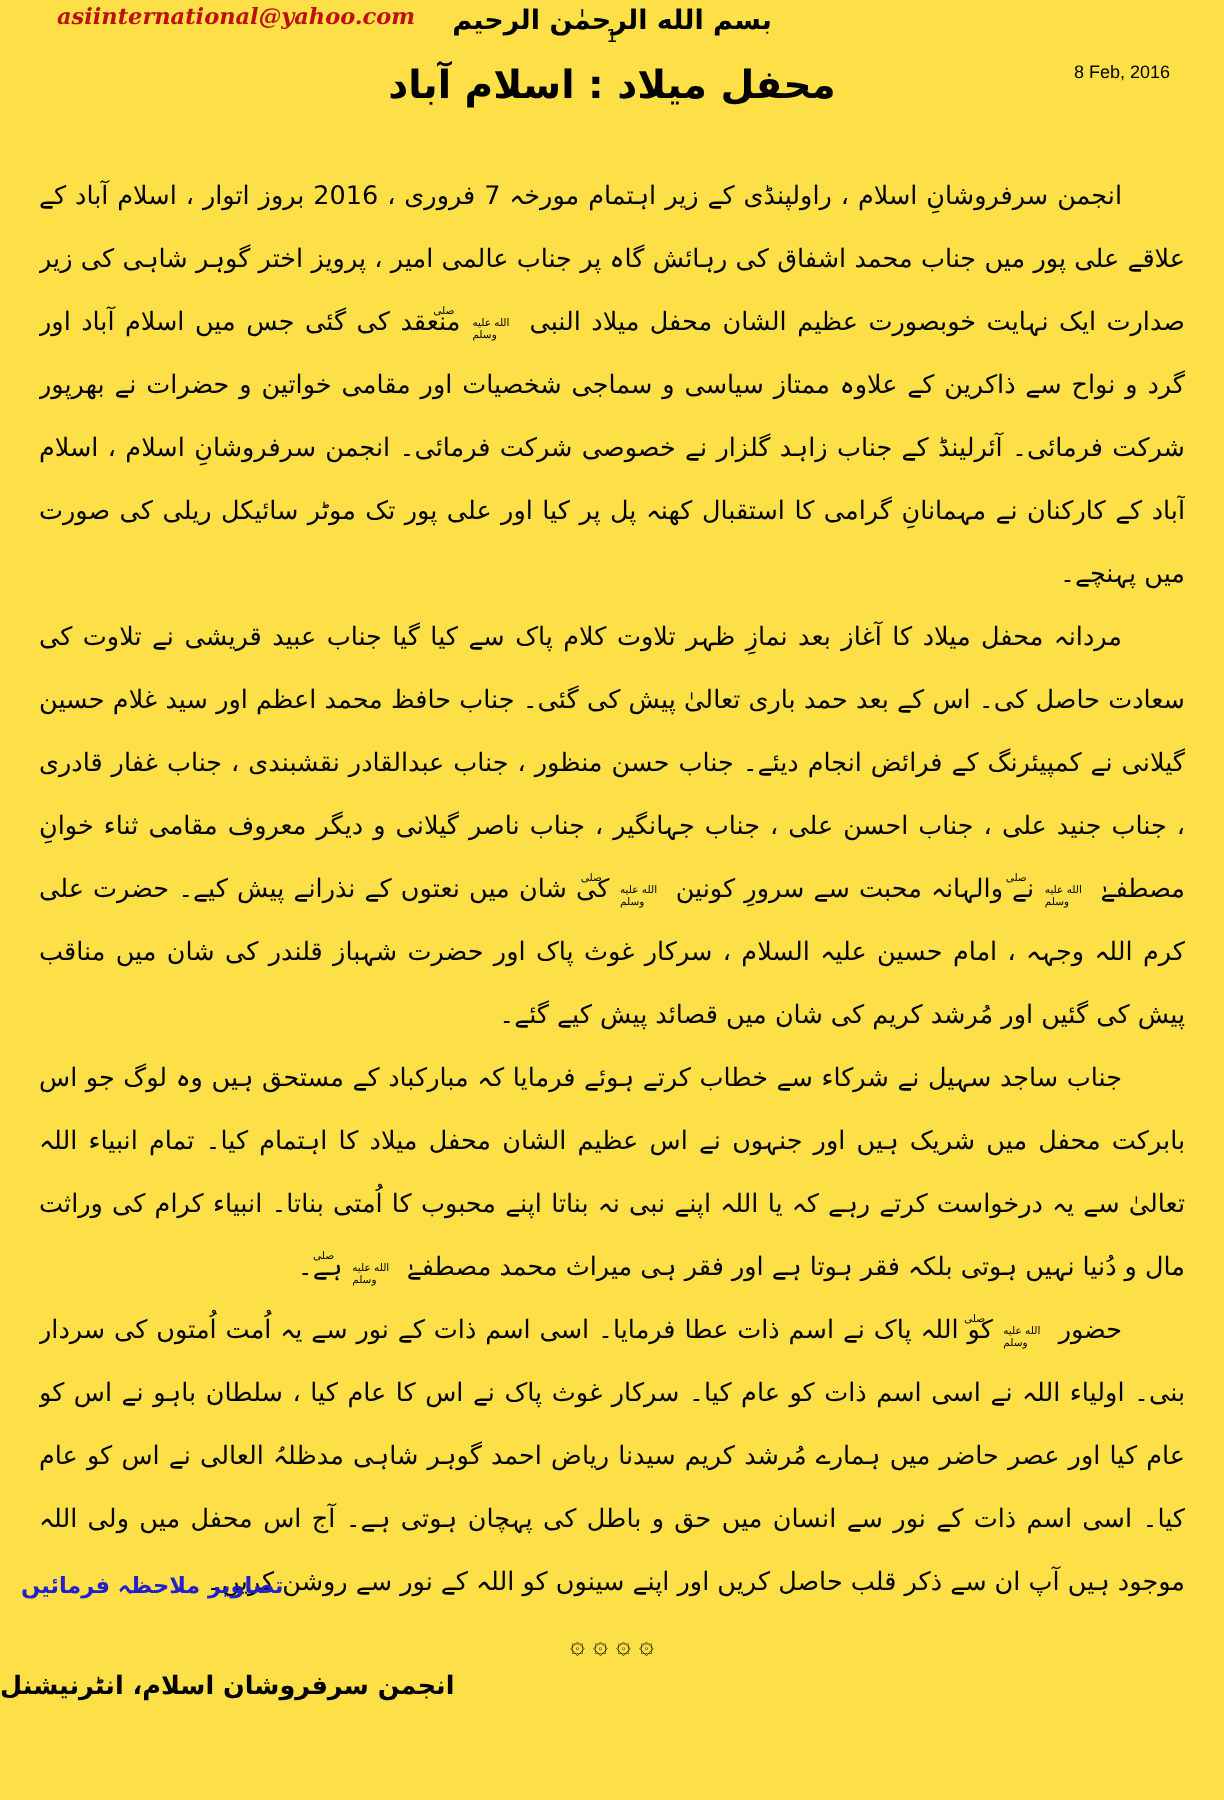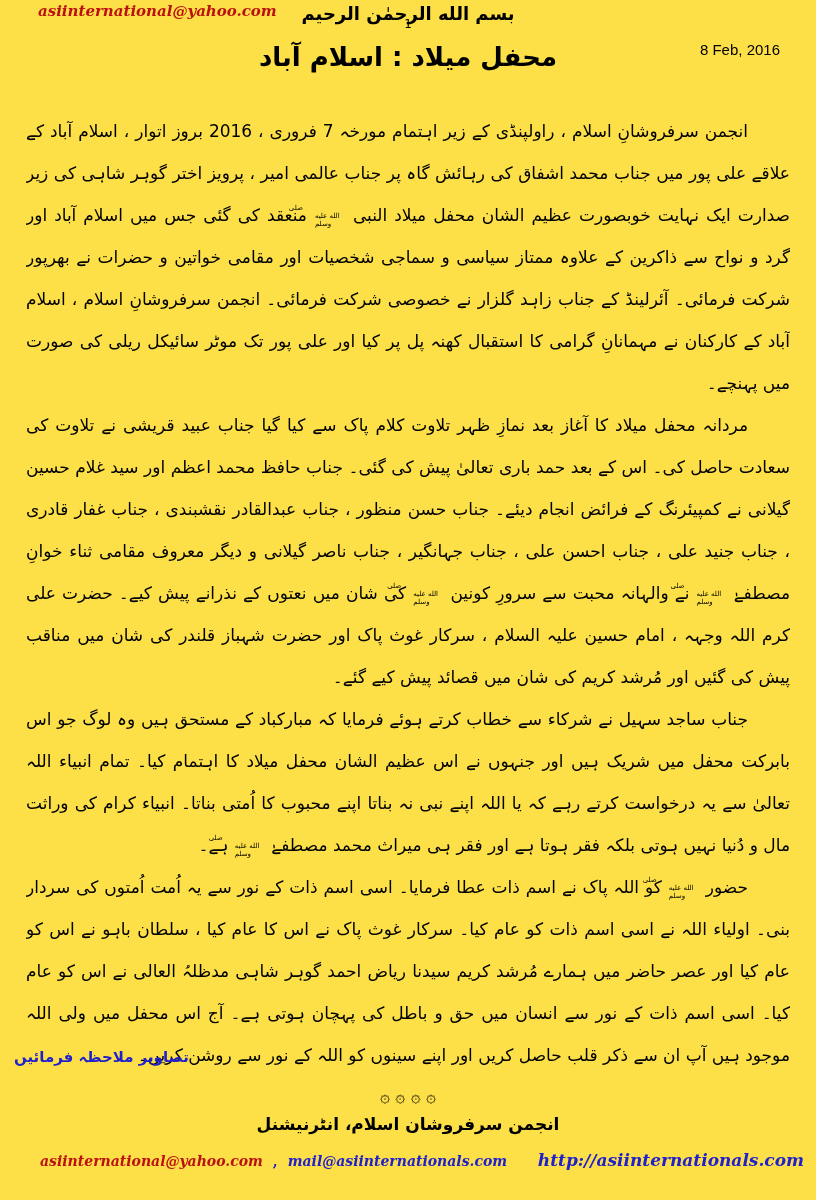--- a/index.html
+++ b/index.html
@@ -4,36 +4,36 @@
 <style>
   html,body{margin:0;padding:0;background:#fff;}
   .page{position:relative;width:816px;height:1200px;background:#fde047;overflow:hidden;
         font-family:"DejaVu Sans",sans-serif;color:#000;}
 
   .email-top{position:absolute;left:38px;top:2px;
              font:italic bold 15px "DejaVu Serif",serif;color:#bb1111;text-decoration:none;}
   .bismillah{position:absolute;top:3px;left:0;right:0;text-align:center;
              font-size:18px;font-weight:bold;direction:rtl;}
   .page-num{position:absolute;top:17px;left:0;right:0;text-align:center;font-size:12px;}
-  .date{position:absolute;top:41px;right:36px;font-size:15px;
+  .date{position:absolute;top:41px;right:36px;font-size:12px;
         font-family:"Liberation Sans","DejaVu Sans",sans-serif;}
   .title{position:absolute;top:42px;left:0;right:0;margin:0;text-align:center;
          font-size:26px;font-weight:bold;direction:rtl;}
 
   .body-text{position:absolute;top:110px;left:26px;right:26px;height:958px;overflow:hidden;
              direction:rtl;text-align:justify;font-size:17px;line-height:42px;}
   .para{margin:0;text-indent:42px;}
   .saw{display:inline-block;width:30px;font-size:7px;line-height:1.15;vertical-align:middle;
        text-align:left;white-space:normal;margin:0 1px;font-weight:normal;}
 
   .photos-note{position:absolute;left:14px;top:1048px;color:#2020cc;font-weight:bold;
                font-size:15px;direction:rtl;text-decoration:none;}
   .divider{position:absolute;top:1086px;left:0;right:0;text-align:center;
            font-size:17px;letter-spacing:4px;}
-  .org-name{position:absolute;top:1114px;left:0;right:0;text-align:center;
+  .org-name{position:absolute;top:1114px;left:0;right:0;text-align:left;
             font-size:17px;font-weight:bold;direction:rtl;}
 
   .footer-line{position:absolute;top:1150px;left:40px;right:12px;
                display:flex;justify-content:space-between;align-items:baseline;}
   .footer-left{font:italic bold 14px "DejaVu Serif",serif;}
   a.red{color:#bb1111;text-decoration:none;}
   a.blue{color:#2020cc;text-decoration:none;}
   .sep{color:#2020cc;font-weight:bold;margin:0 10px;font-style:normal;}
   .website{font:italic bold 17px "DejaVu Serif",serif;color:#2020cc;text-decoration:none;}
 </style>
@@ -58,20 +58,14 @@
       <p class="para">جناب ساجد سہیل نے شرکاء سے خطاب کرتے ہوئے فرمایا کہ مبارکباد کے مستحق ہیں وہ لوگ جو اس بابرکت محفل میں شریک ہیں اور جنہوں نے اس عظیم الشان محفل میلاد کا اہتمام کیا۔ تمام انبیاء اللہ تعالیٰ سے یہ درخواست کرتے رہے کہ یا اللہ اپنے نبی نہ بناتا اپنے محبوب کا اُمتی بناتا۔ انبیاء کرام کی وراثت مال و دُنیا نہیں ہوتی بلکہ فقر ہوتا ہے اور فقر ہی میراث محمد مصطفےٰ <span class="saw">صلى الله عليه وسلم</span> ہے۔</p>
       <p class="para">حضور <span class="saw">صلى الله عليه وسلم</span> کو اللہ پاک نے اسم ذات عطا فرمایا۔ اسی اسم ذات کے نور سے یہ اُمت اُمتوں کی سردار بنی۔ اولیاء اللہ نے اسی اسم ذات کو عام کیا۔ سرکار غوث پاک نے اس کا عام کیا ، سلطان باہو نے اس کو عام کیا اور عصر حاضر میں ہمارے مُرشد کریم سیدنا ریاض احمد گوہر شاہی مدظلہُ العالی نے اس کو عام کیا۔ اسی اسم ذات کے نور سے انسان میں حق و باطل کی پہچان ہوتی ہے۔ آج اس محفل میں ولی اللہ موجود ہیں آپ ان سے ذکر قلب حاصل کریں اور اپنے سینوں کو اللہ کے نور سے روشن کریں۔</p>
     </div>
 
   <a class="photos-note" href="#">تصاویر ملاحظہ فرمائیں</a>
 
   <div class="divider">۞ ۞ ۞ ۞</div>
 
   <div class="org-name">انجمن سرفروشان اسلام، انٹرنیشنل</div>
 
-  <div class="footer-line">
-    <span class="footer-left">
-      <a class="red" href="#">asiinternational@yahoo.com</a><span class="sep">,</span><a class="blue" href="#">mail@asiinternationals.com</a>
-    </span>
-    <a class="website" href="#">http://asiinternationals.com</a>
-  </div>
 
 </div>
 
 </body></html>

